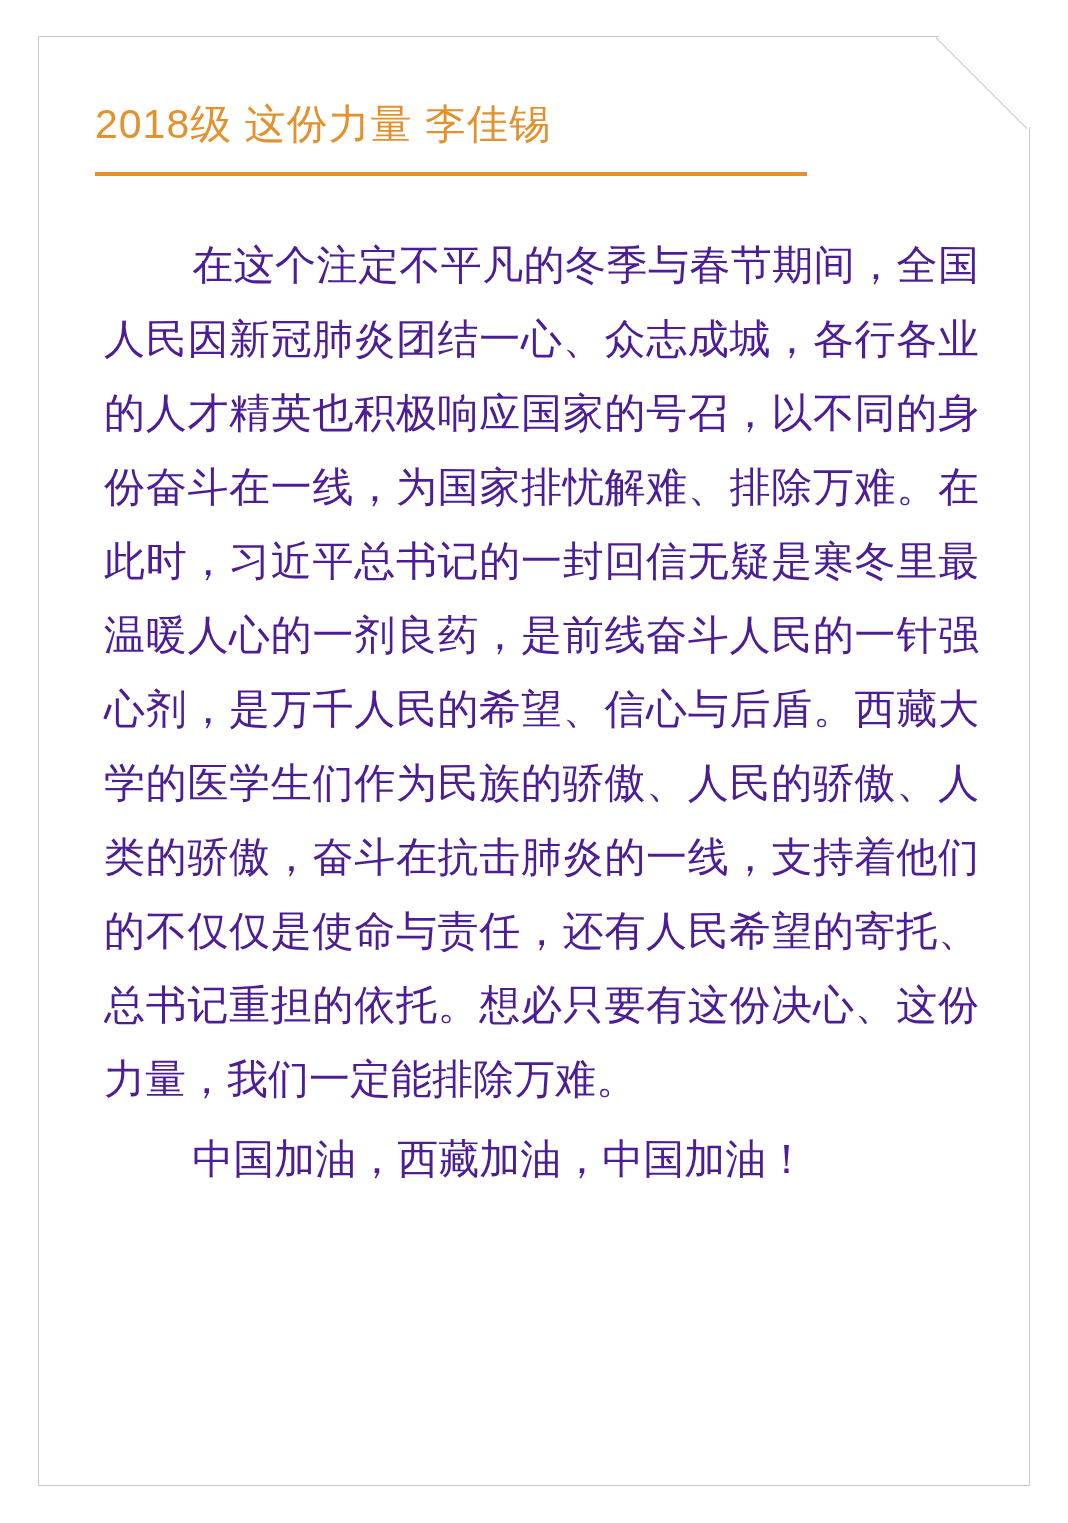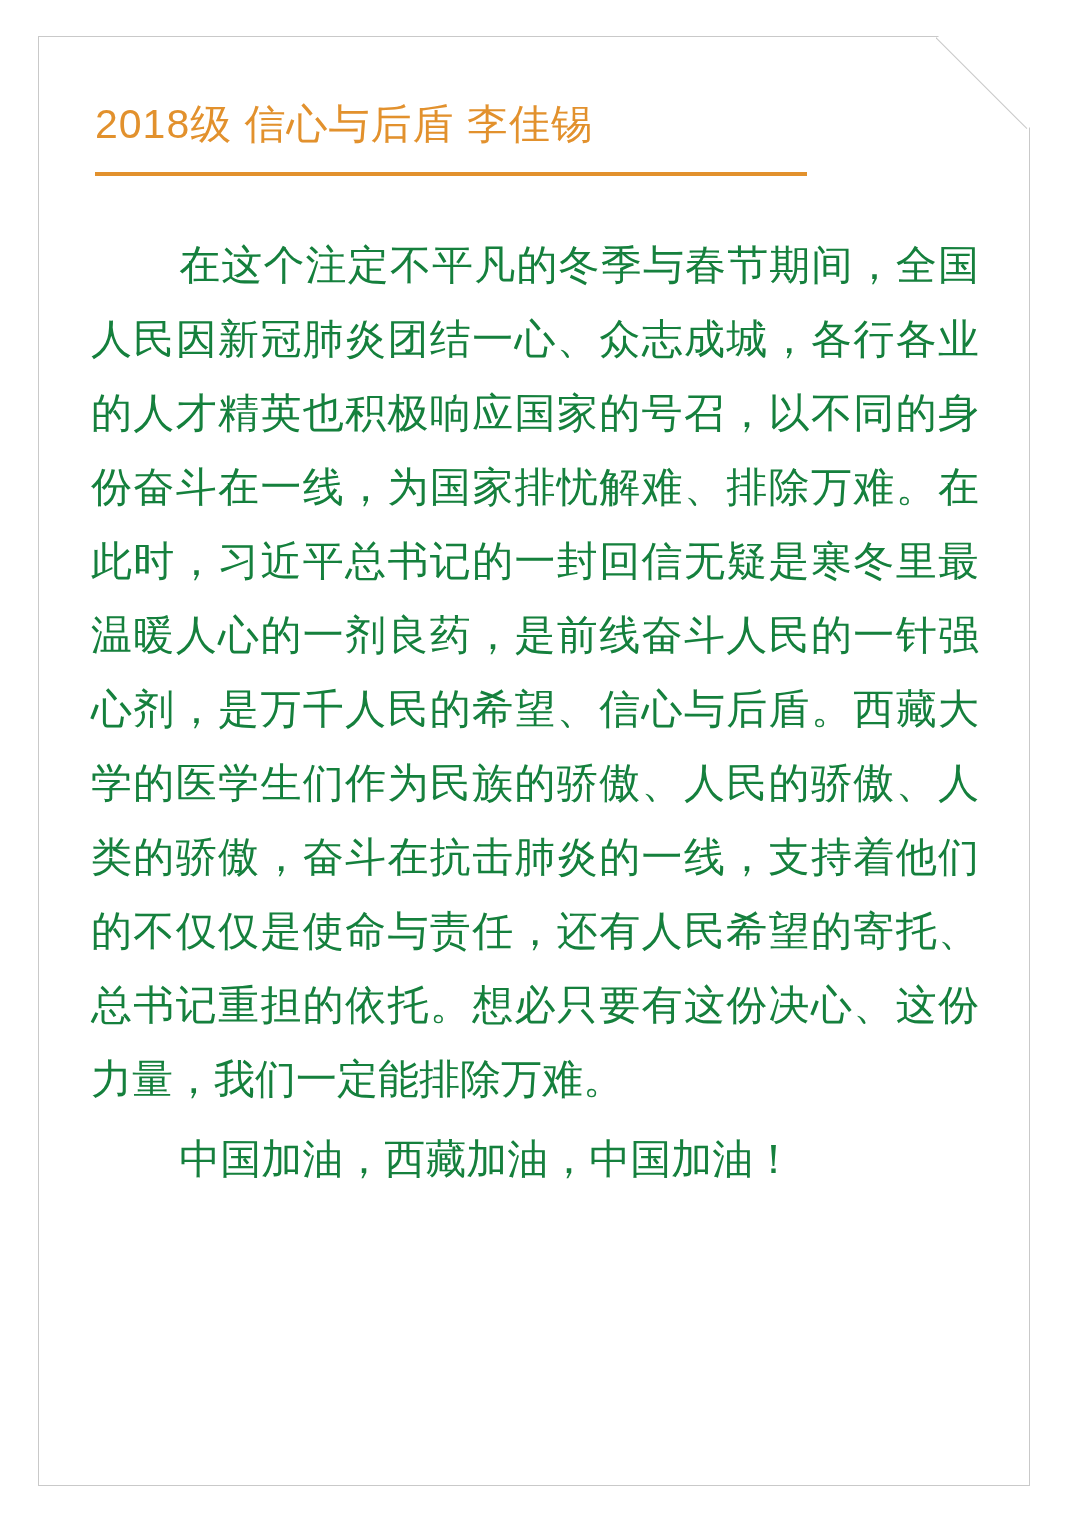--- a/index.html
+++ b/index.html
@@ -84,22 +84,22 @@
   }
 
   .title-rule {
     margin: 22px 0 0 4px;
     width: 712px;
     height: 4px;
     background: #e2912d;
   }
 
   .body-text {
-    margin: 52px 0 0 0;
-    color: #15803d;
+    margin: 52px 0 0 13px;
+    color: #4c1d95;
     font-size: 41px;
     line-height: 74px;
     text-align: justify;
     text-justify: inter-ideograph;
     letter-spacing: 0px;
   }
   .body-text p {
     margin: 0;
     text-indent: 2.15em;
   }
@@ -107,21 +107,21 @@
     margin-top: 6px;
   }
 </style>
 </head>
 <body>
 
 <div class="page">
   <div class="sheet">
 
     <div class="inner">
-      <div class="doc-title">2018级 信心与后盾 李佳锡</div>
+      <div class="doc-title">2018级 这份力量 李佳锡</div>
       <div class="title-rule"></div>
 
       <div class="body-text">
         <p>在这个注定不平凡的冬季与春节期间，全国人民因新冠肺炎团结一心、众志成城，各行各业的人才精英也积极响应国家的号召，以不同的身份奋斗在一线，为国家排忧解难、排除万难。在此时，习近平总书记的一封回信无疑是寒冬里最温暖人心的一剂良药，是前线奋斗人民的一针强心剂，是万千人民的希望、信心与后盾。西藏大学的医学生们作为民族的骄傲、人民的骄傲、人类的骄傲，奋斗在抗击肺炎的一线，支持着他们的不仅仅是使命与责任，还有人民希望的寄托、总书记重担的依托。想必只要有这份决心、这份力量，我们一定能排除万难。</p>
         <p>中国加油，西藏加油，中国加油！</p>
       </div>
     </div>
 
     <div class="fold">
       <div class="fold-tri"></div>

